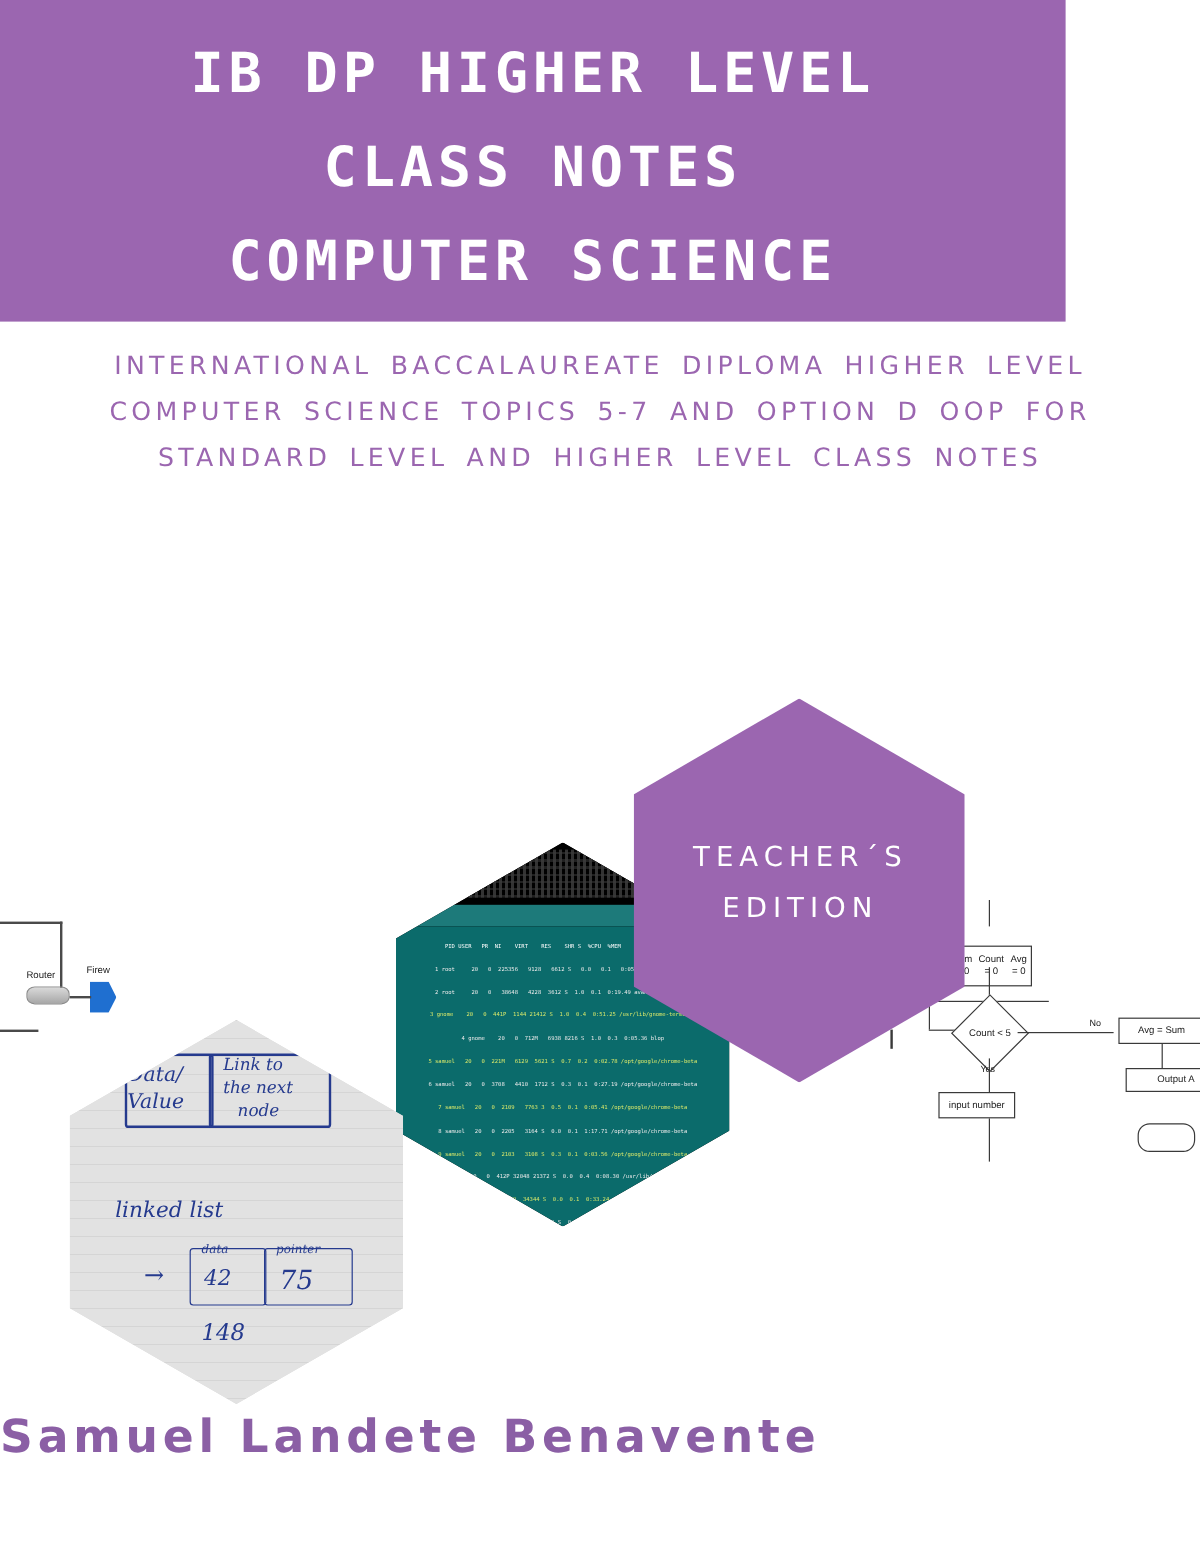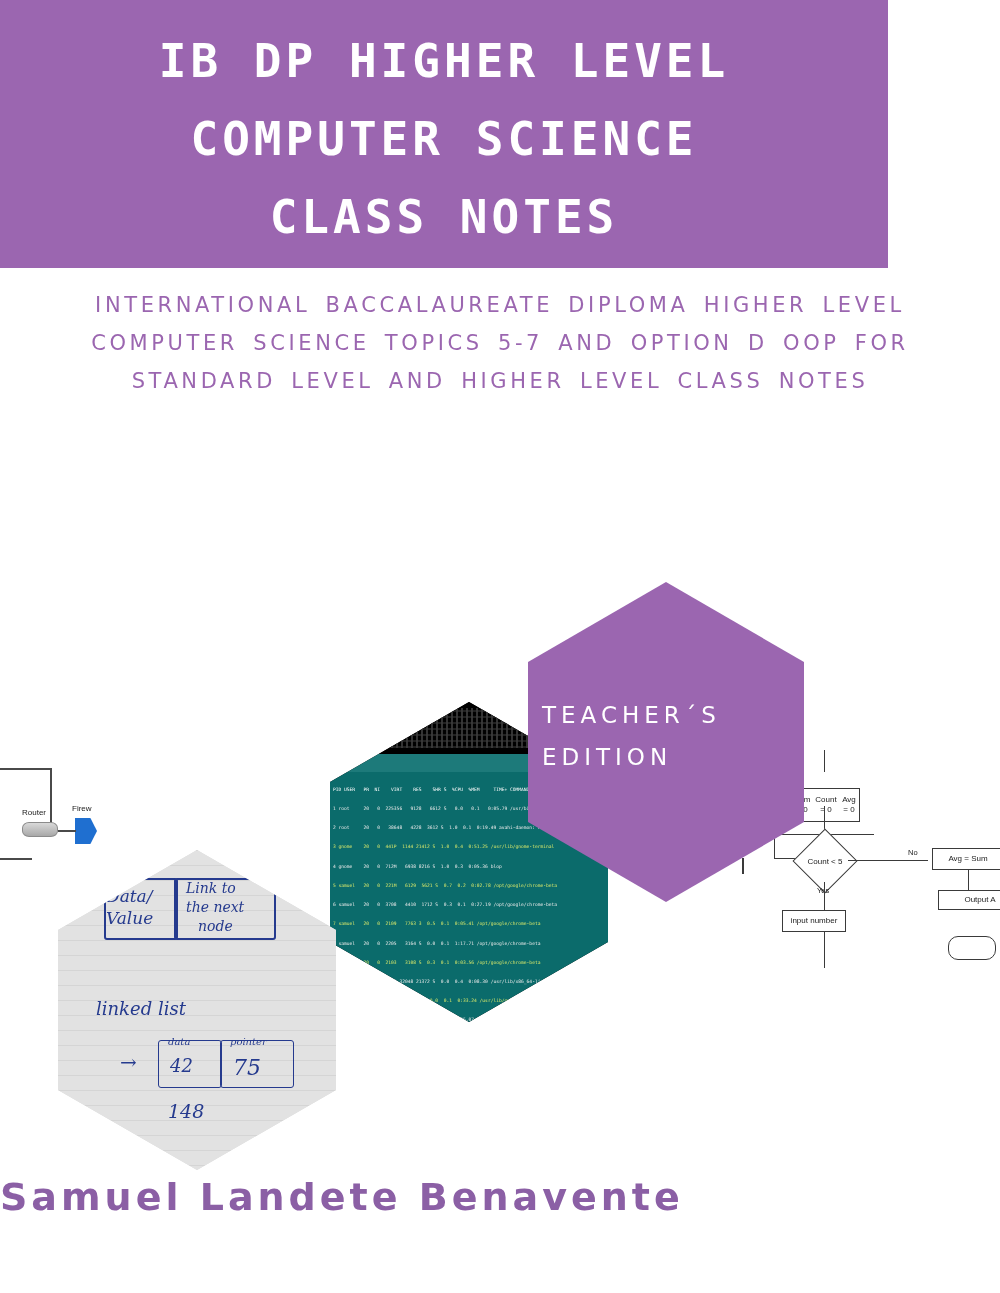--- a/index.html
+++ b/index.html
@@ -63,20 +63,21 @@
     top: 520px;
     width: 1000px;
     height: 620px;
   }
 
   .hex {
     position: absolute;
     -webkit-clip-path: polygon(50% 0%, 100% 25%, 100% 75%, 50% 100%, 0% 75%, 0% 25%);
     clip-path: polygon(50% 0%, 100% 25%, 100% 75%, 50% 100%, 0% 75%, 0% 25%);
     overflow: hidden;
+    text-align: center;
   }
 
   
   .hex-teacher {
     left: 528px;
     top: 62px;
     width: 276px;
     height: 320px;
     background: #9b66b0;
   }
@@ -245,22 +246,22 @@
     font-weight: bold;
     font-size: 38px;
     letter-spacing: 4px;
   }
 </style>
 </head>
 <body>
 
 <div class="title-band">
   <div class="title-line">IB DP HIGHER LEVEL</div>
+  <div class="title-line">CLASS NOTES</div>
   <div class="title-line">COMPUTER SCIENCE</div>
-  <div class="title-line">CLASS NOTES</div>
 </div>
 
 <div class="subtitle">INTERNATIONAL BACCALAUREATE DIPLOMA HIGHER LEVEL COMPUTER SCIENCE TOPICS 5-7 AND OPTION D OOP FOR STANDARD LEVEL AND HIGHER LEVEL CLASS NOTES</div>
 
 <div class="art">
 
   <div class="net">
 
     <div class="net-line" style="left:0; top:18px; width:72px; height:2px;"></div>
     <div class="net-line" style="left:70px; top:18px; width:2px; height:60px;"></div>

